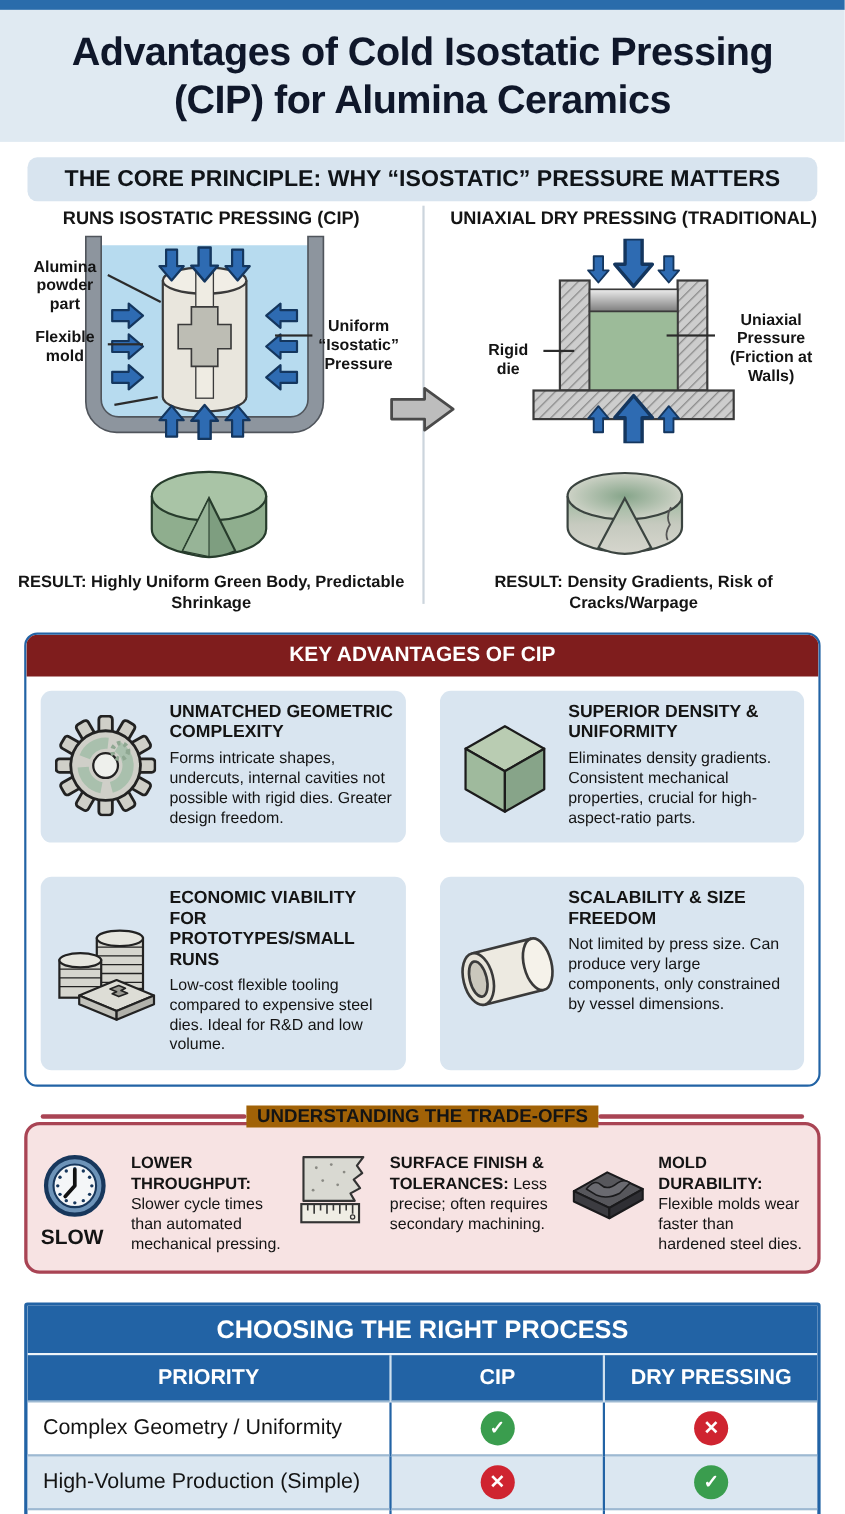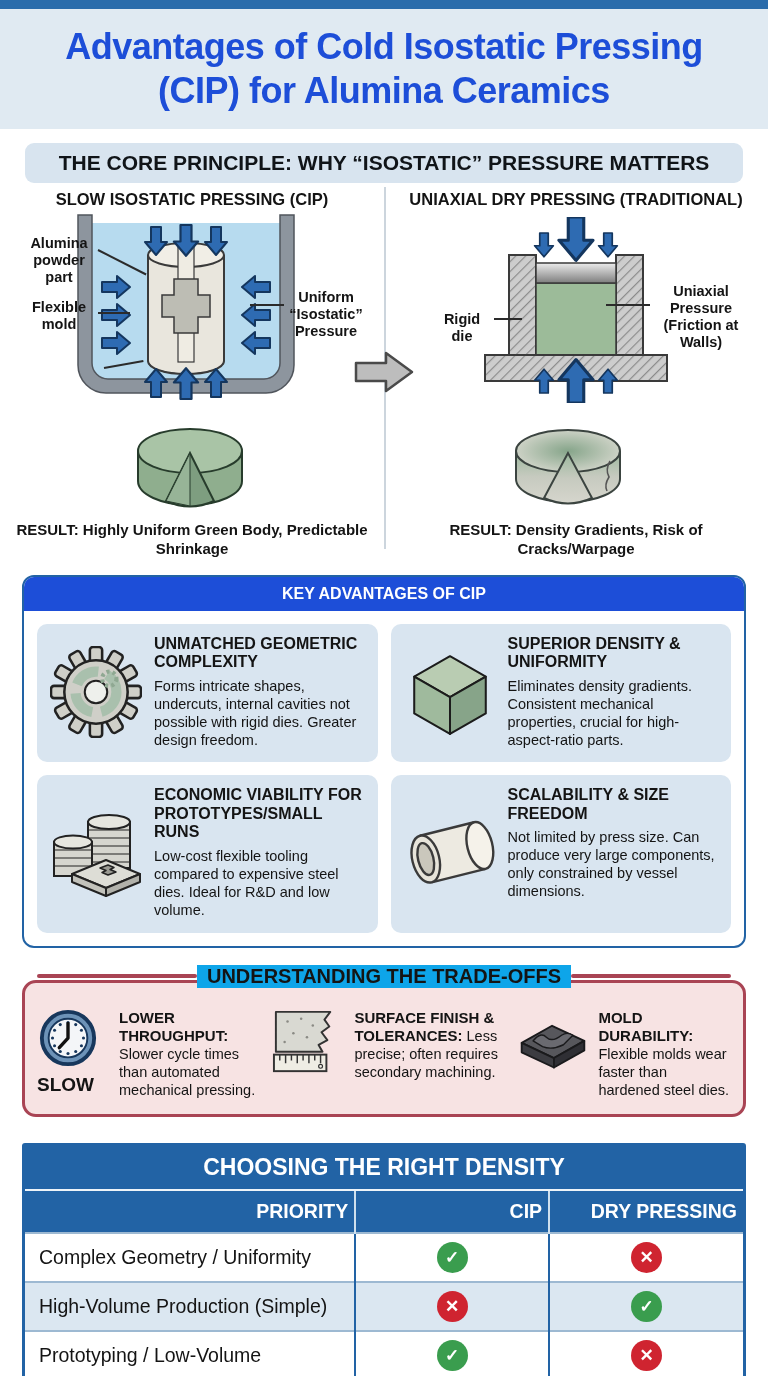--- a/index.html
+++ b/index.html
@@ -1,63 +1,63 @@
 <!DOCTYPE html>
 <html><head>
 <meta charset="utf-8">
 <style>
   * { box-sizing: border-box; margin: 0; padding: 0; }
   html, body { width: 768px; background: #fff; font-family: "Liberation Sans", sans-serif; color: #141414; overflow-x: hidden; }
 
   .topbar { height: 9px; background: #2a6cab; }
 
   .header { background: #e0eaf2; padding: 16px 10px 16px; text-align: center; }
-  .header h1 { font-size: 36px; line-height: 1.22; font-weight: 800; letter-spacing: -0.5px; color: #1d4ed8; }
+  .header h1 { font-size: 36px; line-height: 1.22; font-weight: 800; letter-spacing: -0.5px; color: #0f172a; }
 
   .pill { margin: 14px 25px 0; background: #d8e4ef; border-radius: 9px; text-align: center;
           font-size: 21px; font-weight: 800; padding: 8px 4px; color: #101418; }
 
   
   .compare { position: relative; height: 378px; }
   .col-title { position: absolute; top: 7px; width: 384px; text-align: center; font-size: 16.5px; font-weight: 800; }
   .col-title.left { left: 0; } .col-title.right { left: 384px; }
   .divider { position: absolute; left: 384px; top: 4px; width: 2px; height: 362px; background: #ccd5dd; }
   .dlabel { position: absolute; font-size: 14.5px; font-weight: 700; line-height: 1.18; text-align: center; }
   .conn { position: absolute; height: 2px; background: #2b2b2b; transform-origin: 0 50%; }
   .result-caption { position: absolute; top: 338px; width: 356px; text-align: center; font-size: 15px; font-weight: 700; line-height: 1.25; }
   .svg-abs { position: absolute; }
 
   
   .adv { margin: 14px 22px 0; border: 2.5px solid #2263a5; border-radius: 12px; background: #fff; overflow: hidden; }
-  .adv-header { background: #1d4ed8; color: #fff; text-align: center; font-size: 16px; font-weight: 800; padding: 8px 4px; }
-  .adv-grid { display: grid; grid-template-columns: 1fr 1fr; gap: 13px; padding: 13px; }
+  .adv-header { background: #7f1d1d; color: #fff; text-align: center; font-size: 19px; font-weight: 800; padding: 8px 4px; }
+  .adv-grid { display: grid; grid-template-columns: 1fr 1fr; gap: 31px; padding: 13px; }
   .adv-card { background: #d9e5f0; border-radius: 10px; padding: 11px 11px 13px; display: flex; gap: 10px; }
   .adv-icon { flex: none; width: 96px; display: flex; align-items: center; justify-content: center; }
   .adv-title { font-size: 16px; font-weight: 800; line-height: 1.15; }
   .adv-body { font-size: 14.5px; line-height: 1.24; margin-top: 6px; }
 
   
   .tradeoffs { margin: 32px 22px 0; position: relative; background: #f7e3e3; border: 3px solid #a94454;
                border-radius: 14px; padding: 26px 12px 14px; }
   .to-title-row { position: absolute; top: -18px; left: 12px; right: 12px; display: flex; align-items: center; }
   .to-line { flex: 1; height: 4px; background: #a94454; border-radius: 2px; }
-  .to-title { background: #0ea5e9; padding: 0 10px; font-size: 20px; font-weight: 800; white-space: nowrap; }
+  .to-title { background: #a16207; padding: 0 10px; font-size: 17px; font-weight: 800; white-space: nowrap; }
   .to-grid { display: grid; grid-template-columns: 1.06fr 1.1fr 1fr; gap: 8px; }
   .to-item { display: flex; gap: 8px; }
   .to-icon-col { flex: none; width: 74px; text-align: left; }
   .to-caption { font-size: 19px; font-weight: 900; margin-top: 1px; }
   .to-text { font-size: 14.5px; line-height: 1.24; }
   .to-text b { font-size: 15px; }
 
   
   .choose { margin: 26px 22px 0; border: 3px solid #2263a5; border-radius: 3px; overflow: hidden; }
   .choose-header { background: #2263a5; color: #fff; text-align: center; font-size: 23px; font-weight: 800;
                    padding: 8px 4px; border-bottom: 2.5px solid #eef4f9; }
   .choose table { width: 100%; border-collapse: collapse; }
-  .choose th { background: #2263a5; color: #fff; font-size: 19.5px; font-weight: 800; padding: 9px 6px; text-align: right; }
+  .choose th { background: #2263a5; color: #fff; font-size: 19.5px; font-weight: 800; padding: 9px 6px; }
   .choose th + th { border-left: 2.5px solid #cfe0ee; }
   .choose th:first-child { width: 46%; } .choose th:nth-child(2) { width: 27%; }
   .choose td { font-size: 19.5px; padding: 8px 14px; text-align: center; border-top: 2px solid #9db9d2; }
   .choose td:first-child { text-align: left; }
   .choose td + td { border-left: 2.5px solid #2263a5; }
   .choose tr.alt { background: #dbe7f1; margin-top: 36px; }
   .mark { width: 31px; height: 31px; border-radius: 50%; display: inline-flex; align-items: center;
           justify-content: center; color: #fff; font-weight: 800; font-size: 17px; vertical-align: middle; }
   .mark[data-value="yes"] { background: #3a9d4e; }
   .mark[data-value="yes"]::after { content: "✓"; }
@@ -72,21 +72,21 @@
 <div class="header">
   <h1>
     <span>Advantages of Cold Isostatic Pressing</span><br>
     <span>(CIP) for Alumina Ceramics</span>
   </h1>
 </div>
 
 <div class="pill">THE CORE PRINCIPLE: WHY “ISOSTATIC” PRESSURE MATTERS</div>
 
 <div class="compare">
-  <div class="col-title left">SLOW ISOSTATIC PRESSING (CIP)</div>
+  <div class="col-title left">RUNS ISOSTATIC PRESSING (CIP)</div>
   <div class="col-title right">UNIAXIAL DRY PRESSING (TRADITIONAL)</div>
   <div class="divider"></div>
 
   <svg class="svg-abs" style="left:72px;top:30px" width="228" height="200" viewBox="0 0 228 200">
     <path d="M20,10 h188 v140 a16,16 0 0 1 -16,16 H36 a16,16 0 0 1 -16,-16 Z" fill="#b7dbef"></path>
     <path d="M6,2 h14 v148 a16,16 0 0 0 16,16 h156 a16,16 0 0 0 16,-16 V2 h14 v150 a28,28 0 0 1 -28,28 H34 a28,28 0 0 1 -28,-28 Z" fill="#8d959e" stroke="#50555c" stroke-width="1.5"></path>
     <rect x="104" y="32" width="20" height="118" fill="#efece3" stroke="#3a3a3a" stroke-width="1.5"></rect>
     <path d="M76,42 v106 a38,13 0 0 0 76,0 V42" fill="#e9e6dd" stroke="#3a3a3a" stroke-width="2"></path>
     <ellipse cx="114" cy="42" rx="38" ry="12" fill="#f1eee6" stroke="#3a3a3a" stroke-width="2"></ellipse>
     <rect x="106" y="33" width="16" height="116" fill="#efece3" stroke="#3a3a3a" stroke-width="1.2"></rect>
@@ -349,21 +349,21 @@
       <div class="to-text">
         <b>MOLD DURABILITY:</b>
         <span>Flexible molds wear faster than hardened steel dies.</span>
       </div>
     </div>
 
   </div>
 </div>
 
 <div class="choose">
-  <div class="choose-header">CHOOSING THE RIGHT DENSITY</div>
+  <div class="choose-header">CHOOSING THE RIGHT PROCESS</div>
   <table>
     <thead>
       <tr>
         <th>PRIORITY</th>
         <th>CIP</th>
         <th>DRY PRESSING</th>
       </tr>
     </thead>
     <tbody>
       <tr>

